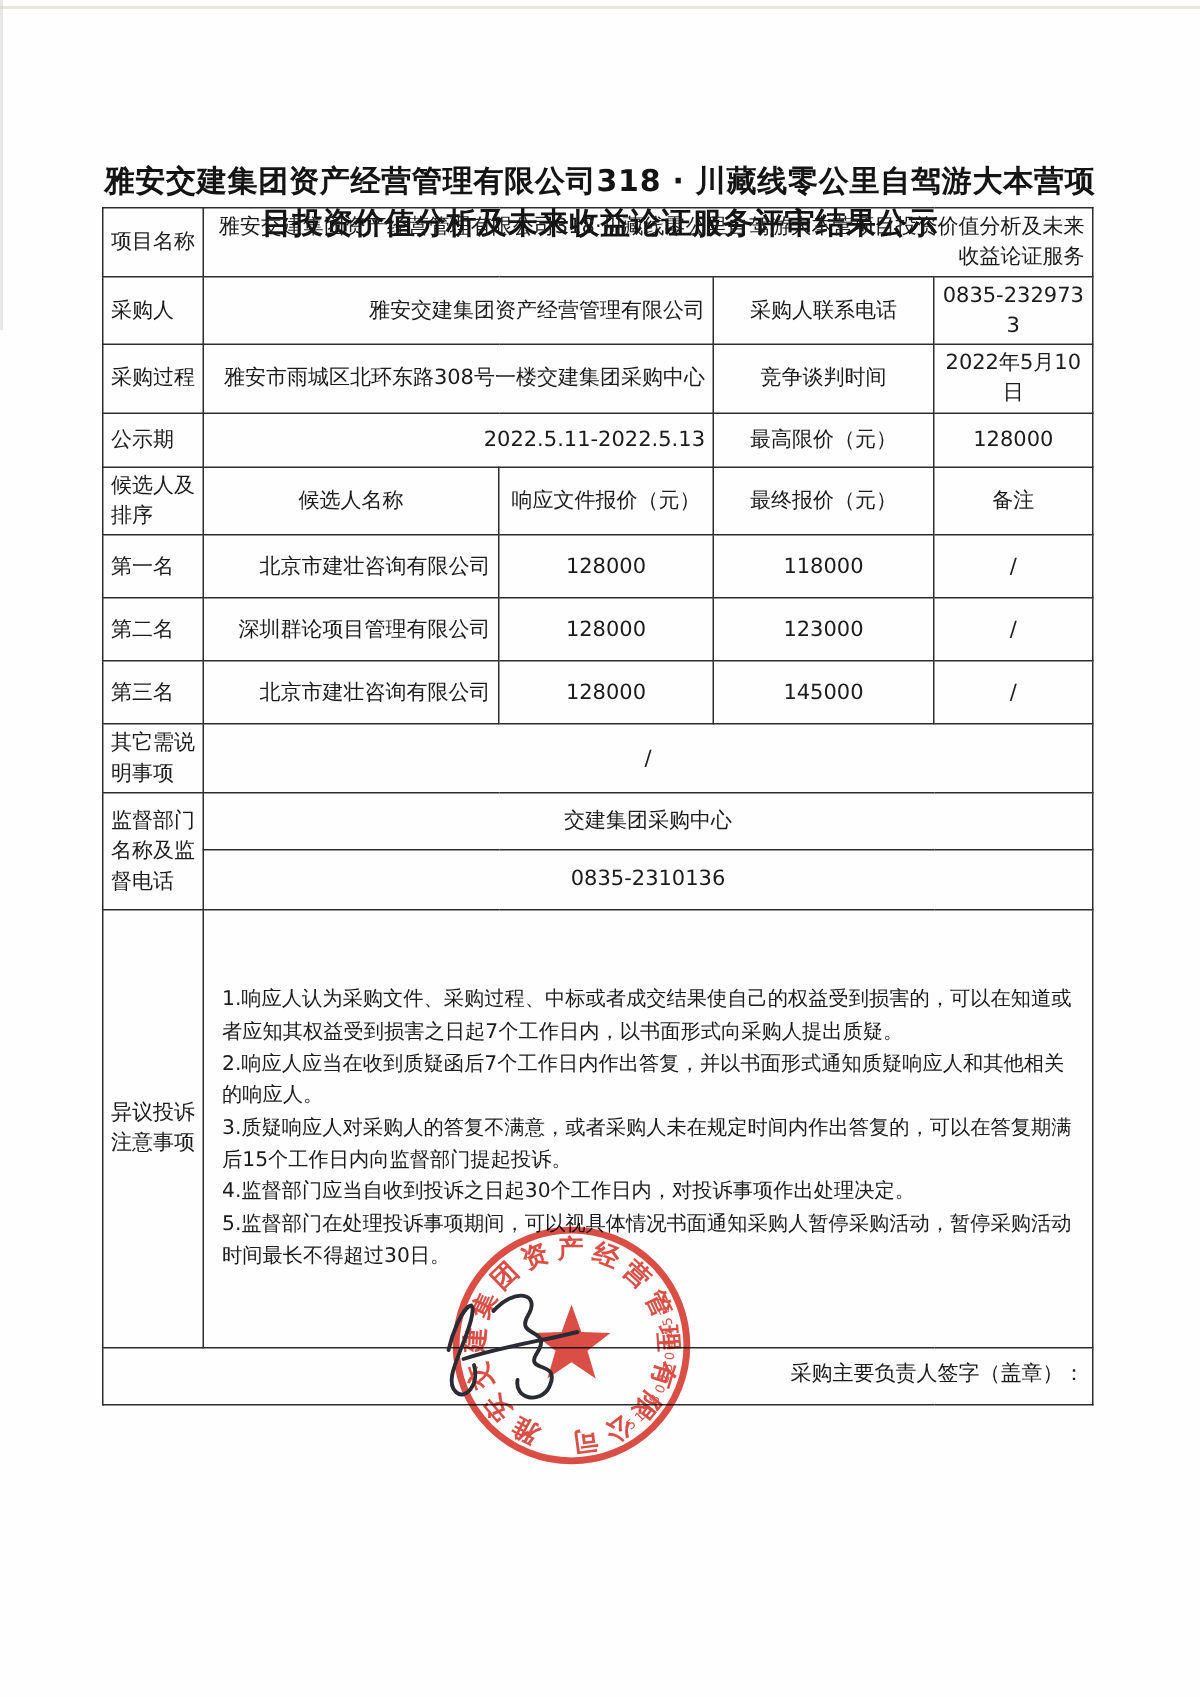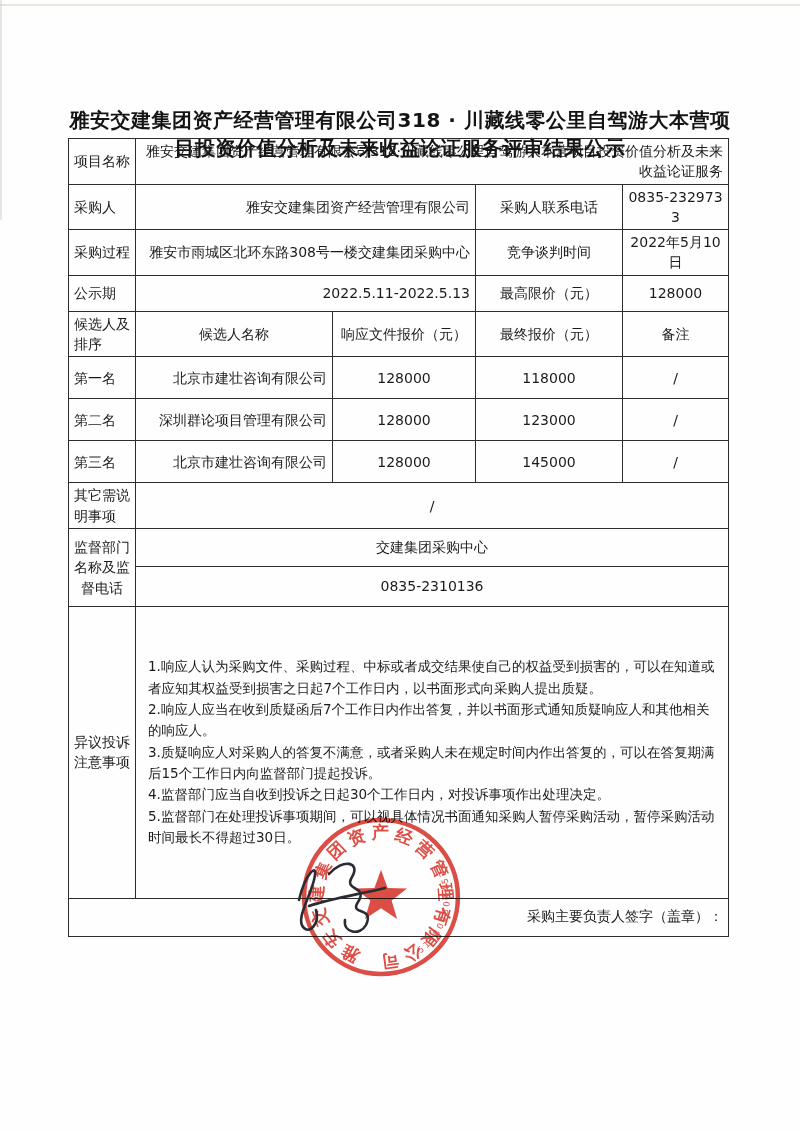--- a/index.html
+++ b/index.html
@@ -21,21 +21,21 @@
     position:absolute;top:138px;left:68px;width:660px;
     border-collapse:collapse;table-layout:fixed;
     font-size:14px;color:#1b1b1b;
   }
   table.main td{
     border:1.6px solid #2c2c2c;
     padding:2px 5px;vertical-align:middle;
     line-height:1.45;word-break:break-all;
   }
   td.lbl{text-align:left;}
-  td.lbl-c{text-align:center;padding:2px 3px;}
+  td.lbl-c{padding:2px 3px;}
   td.c{text-align:center;}
   td.l{text-align:right;}
   .objection-cell{padding:24px 12px !important;font-size:13.5px;}
   .objection-cell p{margin:0;line-height:1.58;text-align:left;}
   .sig-cell{padding-left:8px !important;font-family:Liberation Mono, monospace;}
 
   .stamp{
     position:absolute;left:297px;top:813px;width:168px;height:168px;
     mix-blend-mode:multiply;opacity:.88;z-index:5;pointer-events:none;
   }

